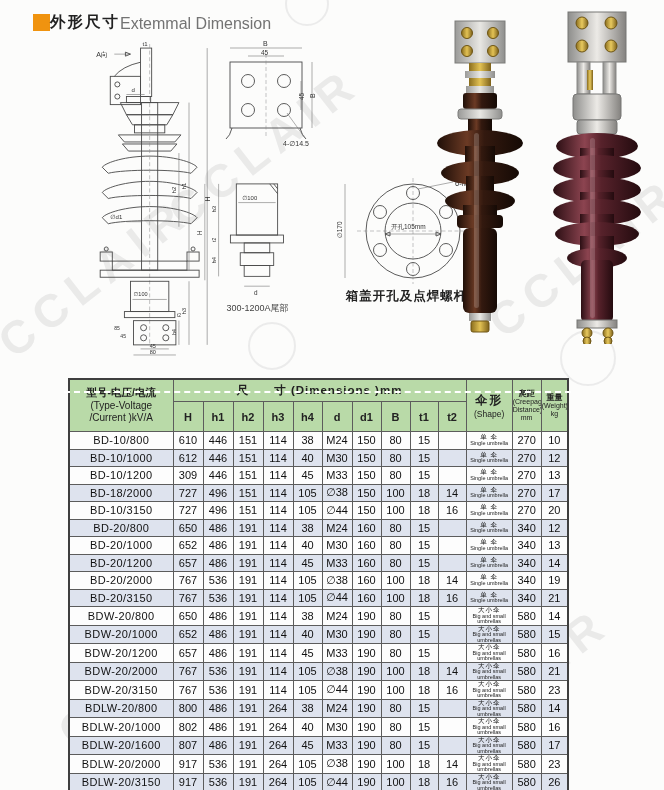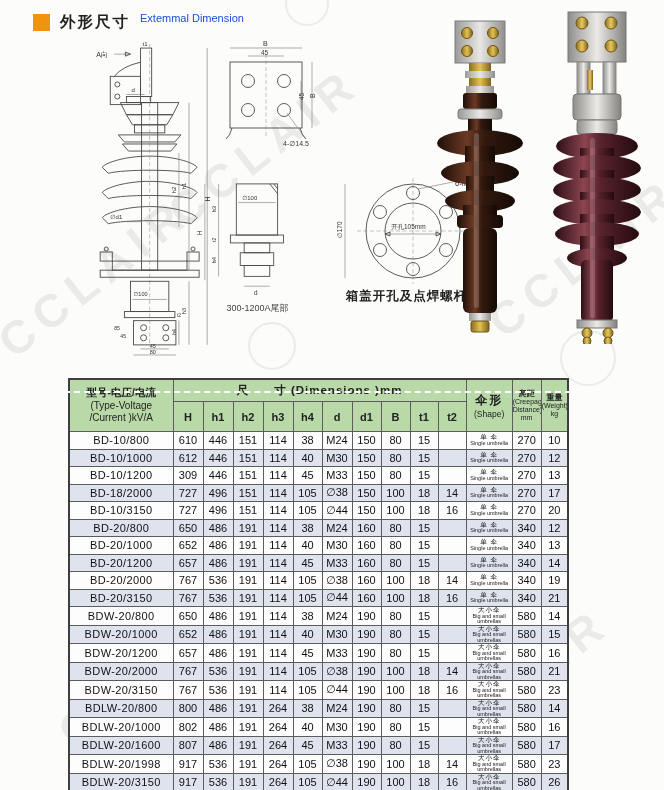--- a/index.html
+++ b/index.html
@@ -3,24 +3,24 @@
 <meta charset="utf-8">
 <style>
   html,body{margin:0;padding:0;background:#eee;}
   .page{position:relative;width:664px;height:790px;background:#fcfcfb;overflow:hidden;
         font-family:"Liberation Sans","DejaVu Sans",sans-serif;color:#1c1c1c;}
   
   .wm{position:absolute;color:#dcdcdc;opacity:.55;font-weight:bold;font-size:46px;
       letter-spacing:9px;transform:rotate(-38deg);white-space:nowrap;pointer-events:none;}
   .wm-ring{position:absolute;border:2px solid #e4e4e4;border-radius:50%;opacity:.7;pointer-events:none;}
   
-  .sec-header{position:absolute;display:flex;align-items:flex-start;gap:10px;}
+  .sec-header{position:absolute;display:flex;align-items:flex-end;gap:0;}
   .bullet{width:17px;height:17px;background:#f0930f;align-self:center;}
   .title-zh{font-size:15.5px;font-weight:bold;letter-spacing:2px;color:#222;}
-  .title-en{font-size:11px;color:#1d4ed8;}
+  .title-en{font-size:16px;color:#737373;}
   .caption{position:absolute;text-align:center;color:#222;}
   .cap-big{font-size:13.5px;}
   .cap-small{font-size:9px;color:#444;}
   .cap-bold{font-size:12.5px;font-weight:bold;letter-spacing:1px;}
   svg{position:absolute;}
   svg text{fill:#333;font-family:"Liberation Sans","DejaVu Sans",sans-serif;}
   .draw line,.draw path,.draw rect,.draw circle,.draw polygon,.draw polyline{stroke:#4a4a4a;fill:none;stroke-width:.9;}
   .dim{stroke:#777!important;stroke-width:.6!important;}
   .dash{stroke-dasharray:4 2.5;stroke-width:.5!important;stroke:#888!important;}
   
@@ -682,21 +682,21 @@
             <td class="num">15</td>
             <td class="num"></td>
             <td class="shape">
               <div class="shape-zh">大小伞</div>
               <div class="shape-en">Big and small umbrellas</div>
             </td>
             <td class="num">580</td>
             <td class="num">17</td>
           </tr>
           <tr>
-            <td class="model">BDLW-20/1998</td>
+            <td class="model">BDLW-20/2000</td>
             <td class="num">917</td>
             <td class="num">536</td>
             <td class="num">191</td>
             <td class="num">264</td>
             <td class="num">105</td>
             <td class="num">∅38</td>
             <td class="num">190</td>
             <td class="num">100</td>
             <td class="num">18</td>
             <td class="num">14</td>

